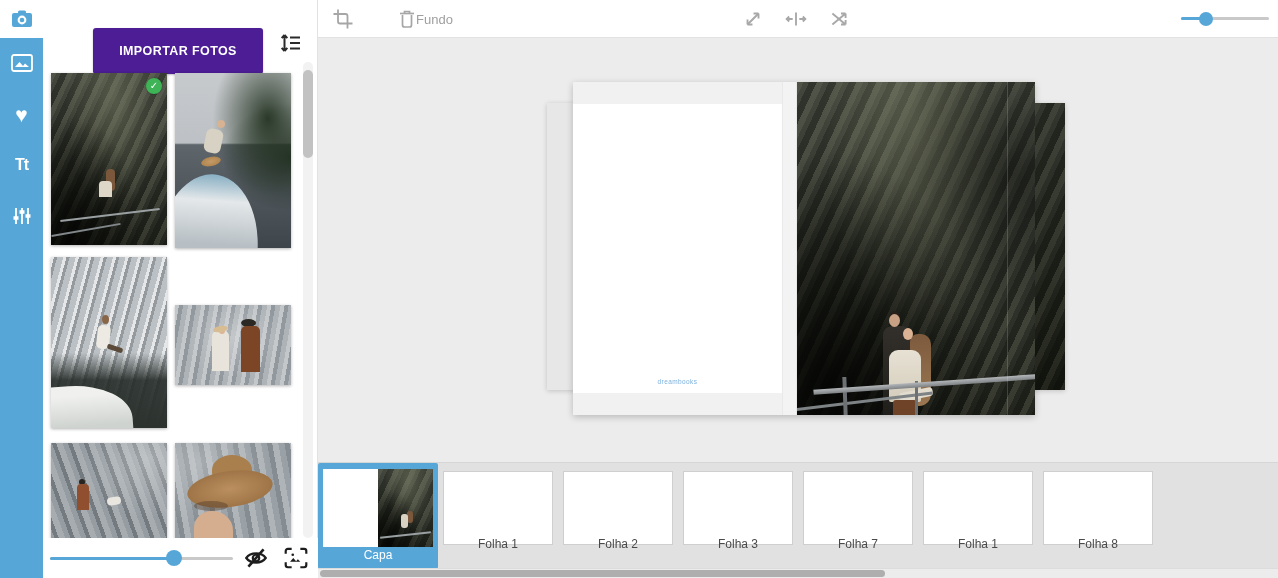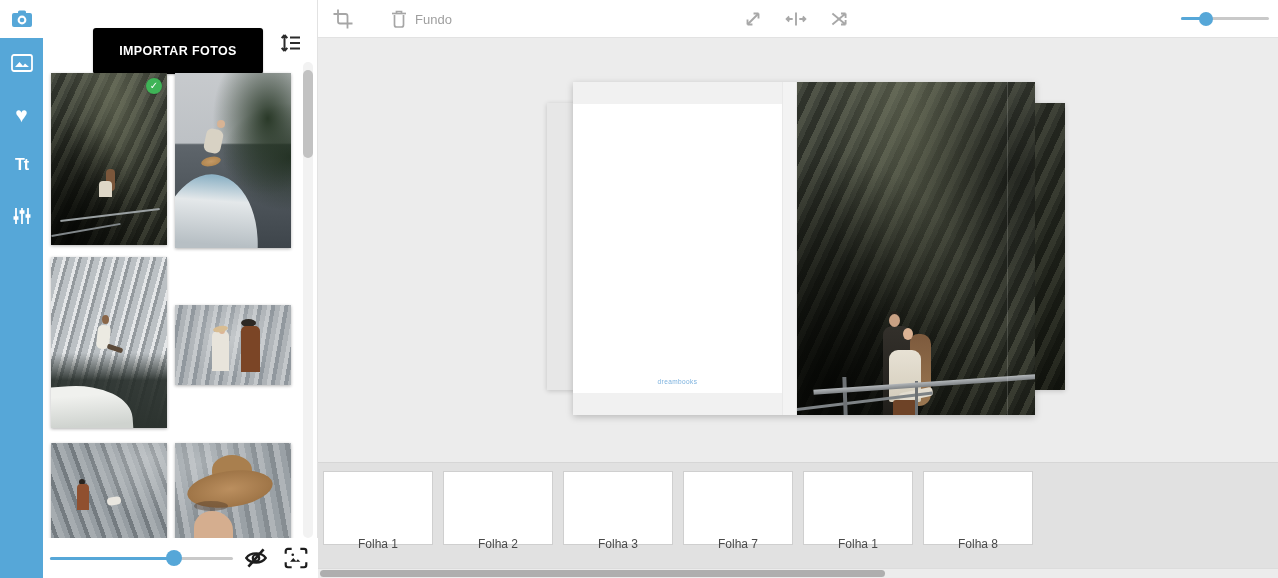--- a/index.html
+++ b/index.html
@@ -12,21 +12,21 @@
   .iconbar-blue { position:absolute; top:38px; left:0; width:43px; height:540px; background:#56a7d8;
                   display:flex; flex-direction:column; align-items:center; padding-top:12px; gap:25px; }
   .ib-item { width:26px; height:26px; display:flex; align-items:center; justify-content:center; color:#fff; cursor:pointer; }
   .ib-heart { font-size:21px; line-height:1; }
   .ib-text { font-size:16px; font-weight:bold; letter-spacing:-1px; }
 
   
   .photos-panel { position:absolute; left:43px; top:0; width:275px; height:578px; background:#fff; border-right:1px solid #e2e2e2; }
   .pp-header { margin-top:5px; text-align:center; font-size:12.5px; color:#3c3c3c; }
   .pp-actions { position:absolute; left:0; top:26px; width:275px; height:34px; }
-  .import-btn { position:absolute; left:50px; top:2px; width:170px; height:46px; background:#000000; color:#fff;
+  .import-btn { position:absolute; left:50px; top:2px; width:170px; height:46px; background:#4c1d95; color:#fff;
                 border:none; border-radius:3px; font-family:inherit; font-size:12.5px; font-weight:bold; letter-spacing:.4px;
                 box-shadow:0 1px 2px rgba(0,0,0,.25); cursor:pointer; }
   .sort-btn { position:absolute; left:237px; top:5px; width:24px; height:24px; background:none; border:none; cursor:pointer; }
 
   .photo-grid { position:absolute; left:0; top:62px; width:275px; height:476px; overflow:hidden; }
   .pic { position:absolute; box-shadow:0 1px 3px rgba(0,0,0,.3); overflow:hidden; cursor:pointer; }
   .badge { position:absolute; right:5px; top:5px; width:16px; height:16px; border-radius:50%; background:#3fb457;
            color:#fff; font-size:10px; line-height:16px; text-align:center; box-shadow:0 0 2px rgba(0,0,0,.4); }
 
   
@@ -98,21 +98,21 @@
   .slider .thumb { position:absolute; top:0; width:16px; height:16px; background:#56a7d8; border-radius:50%; transform:translateX(-50%); cursor:pointer; }
   .pp-size-slider { position:absolute; left:7px; top:12px; width:183px; }
   .pp-iconbtn { position:absolute; top:7px; width:26px; height:26px; background:none; border:none; cursor:pointer; }
   .pp-eye { left:200px; } .pp-frame { left:240px; }
 
   
   .editor { position:absolute; left:318px; top:0; width:960px; height:578px; }
   .toolbar { position:relative; width:960px; height:38px; background:#fff; border-bottom:1px solid #e2e2e2; }
   .tb-btn { position:absolute; top:6px; width:26px; height:26px; background:none; border:none; cursor:pointer; }
   .tb-crop { left:14px; }
-  .tb-delbg { position:absolute; left:72px; top:6px; height:26px; display:flex; align-items:center; gap:7px;
+  .tb-delbg { position:absolute; left:80px; top:6px; height:26px; display:flex; align-items:center; 
               background:none; border:none; cursor:pointer; font-family:inherit; }
   .tb-delbg span { font-size:13px; color:#9f9f9f; }
   .tb-center { position:absolute; left:50%; top:6px; transform:translateX(-50%); display:flex; gap:17px; }
   .tb-center .tb-btn { position:static; }
   .zoom-slider { position:absolute; right:9px; top:11px; width:88px; }
   .zoom-slider .thumb { width:14px; height:14px; top:1px; }
   .zoom-slider .track { top:6px; } .zoom-slider .fill { top:6px; }
 
   
   .canvas { position:absolute; left:0; top:38px; width:960px; height:424px; background:#ececec; overflow:hidden; }
@@ -366,20 +366,31 @@
           <div class="fig cm-w-lower"></div>
         <div class="fig rail-low"></div>
           <div class="fig rail-post1"></div>
           <div class="fig rail-post2"></div>
         <div class="fig rail-main"></div>
         <div class="fold"></div>
       </div>
     </div>
 
     <div class="filmstrip">
+      <div class="tile tile-capa">
+        <div class="tile-thumb">
+          <div class="capa-left"></div>
+          <div class="capa-right bg-cliff">
+              <div class="mini-hair"></div>
+              <div class="mini-fig"></div>
+              <div class="mini-rail"></div>
+            </div>
+        </div>
+        <div class="tile-label">Capa</div>
+      </div>
       <div class="tile">
         <div class="tile-thumb"></div>
         <div class="tile-label">Folha 1</div>
       </div>
       <div class="tile">
         <div class="tile-thumb"></div>
         <div class="tile-label">Folha 2</div>
       </div>
       <div class="tile">
         <div class="tile-thumb"></div>

